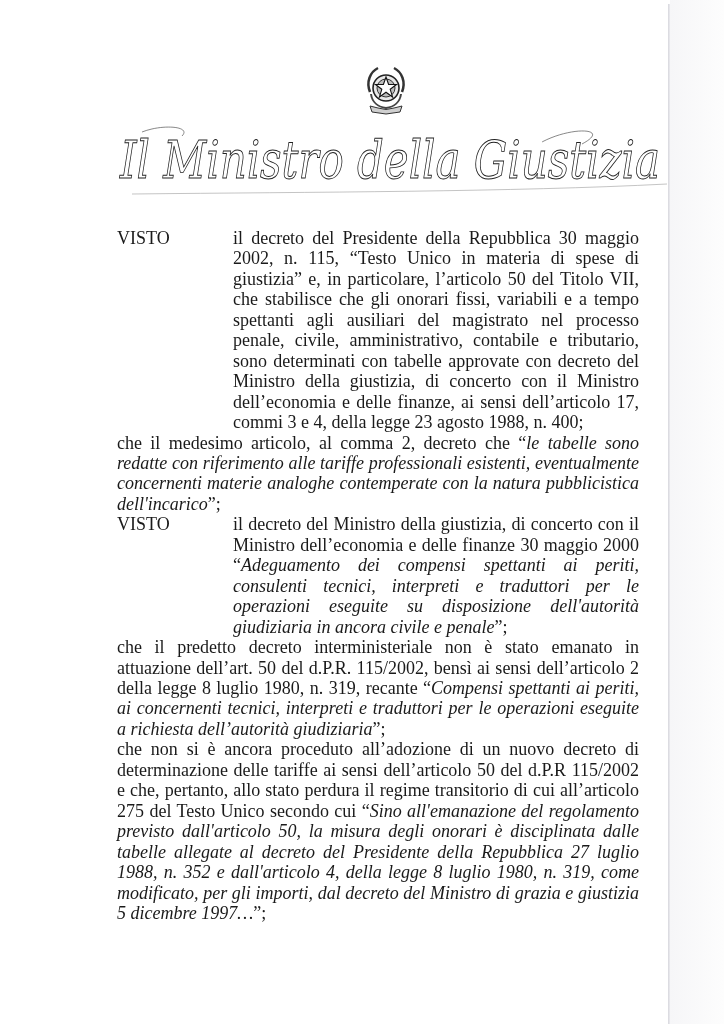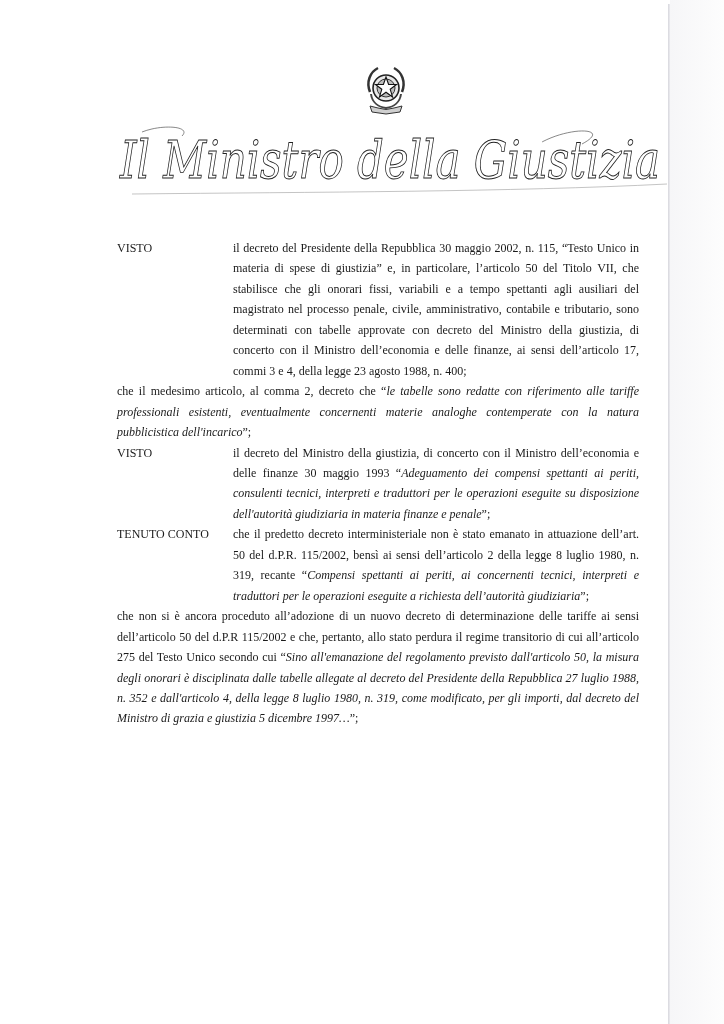--- a/index.html
+++ b/index.html
@@ -15,22 +15,22 @@
     position: absolute; left: 670px; top: 0; width: 54px; height: 1024px;
     background: linear-gradient(to right, #f6f6f8, #fdfdfd);
   }
   .emblem {
     position: absolute; left: 364px; top: 62px; width: 44px; height: 54px;
   }
   .letterhead {
     position: absolute; left: 112px; top: 122px; width: 560px; height: 80px;
   }
   .doc {
-    position: absolute; left: 117px; top: 238px; width: 522px;
-    font-size: 12px; line-height: 20.45px;
+    position: absolute; left: 117px; top: 228px; width: 522px;
+    font-size: 18px; line-height: 20.45px;
   }
   .row { display: flex; }
   .label { width: 116px; flex: none; letter-spacing: 0; }
   .body { flex: 1; text-align: justify; font-family: Liberation Serif, serif; }
   .body i { font-style: italic; }
 </style>
 </head>
 <body>
 
 <div class="edge-shade"></div>
@@ -60,22 +60,21 @@
 <div class="doc" id="doc">
     <div class="row">
       <div class="label">VISTO</div>
       <div class="body"><span>il decreto del Presidente della Repubblica 30 maggio 2002, n. 115, “Testo Unico in materia di spese di giustizia” e, in particolare, l’articolo 50 del Titolo VII, che stabilisce che gli onorari fissi, variabili e a tempo spettanti agli ausiliari del magistrato nel processo penale, civile, amministrativo, contabile e tributario, sono determinati con tabelle approvate con decreto del Ministro della giustizia, di concerto con il Ministro dell’economia e delle finanze, ai sensi dell’articolo 17, commi 3 e 4, della legge 23 agosto 1988, n. 400;</span></div>
     </div>
     <div class="row">
       <div class="body"><span>che il medesimo articolo, al comma 2, decreto che “</span><i>le tabelle sono redatte con riferimento alle tariffe professionali esistenti, eventualmente concernenti materie analoghe contemperate con la natura pubblicistica dell'incarico</i><span>”;</span></div>
     </div>
     <div class="row">
       <div class="label">VISTO</div>
-      <div class="body"><span>il decreto del Ministro della giustizia, di concerto con il Ministro dell’economia e delle finanze 30 maggio 1993 “</span><i>Adeguamento dei compensi spettanti ai periti, consulenti tecnici, interpreti e traduttori per le operazioni eseguite su disposizione dell'autorità giudiziaria in materia finanze e penale</i><span>”;</span></div>
+      <div class="body"><span>il decreto del Ministro della giustizia, di concerto con il Ministro dell’economia e delle finanze 30 maggio 2000 “</span><i>Adeguamento dei compensi spettanti ai periti, consulenti tecnici, interpreti e traduttori per le operazioni eseguite su disposizione dell'autorità giudiziaria in ancora civile e penale</i><span>”;</span></div>
     </div>
     <div class="row">
-      <div class="label">TENUTO CONTO</div>
       <div class="body"><span>che il predetto decreto interministeriale non è stato emanato in attuazione dell’art. 50 del d.P.R. 115/2002, bensì ai sensi dell’articolo 2 della legge 8 luglio 1980, n. 319, recante “</span><i>Compensi spettanti ai periti, ai concernenti tecnici, interpreti e traduttori per le operazioni eseguite a richiesta dell’autorità giudiziaria</i><span>”;</span></div>
     </div>
     <div class="row">
       <div class="body"><span>che non si è ancora proceduto all’adozione di un nuovo decreto di determinazione delle tariffe ai sensi dell’articolo 50 del d.P.R 115/2002 e che, pertanto, allo stato perdura il regime transitorio di cui all’articolo 275 del Testo Unico secondo cui “</span><i>Sino all'emanazione del regolamento previsto dall'articolo 50, la misura degli onorari è disciplinata dalle tabelle allegate al decreto del Presidente della Repubblica 27 luglio 1988, n. 352 e dall'articolo 4, della legge 8 luglio 1980, n. 319, come modificato, per gli importi, dal decreto del Ministro di grazia e giustizia 5 dicembre 1997…</i><span>”;</span></div>
     </div>
   </div>
 
 </body></html>

